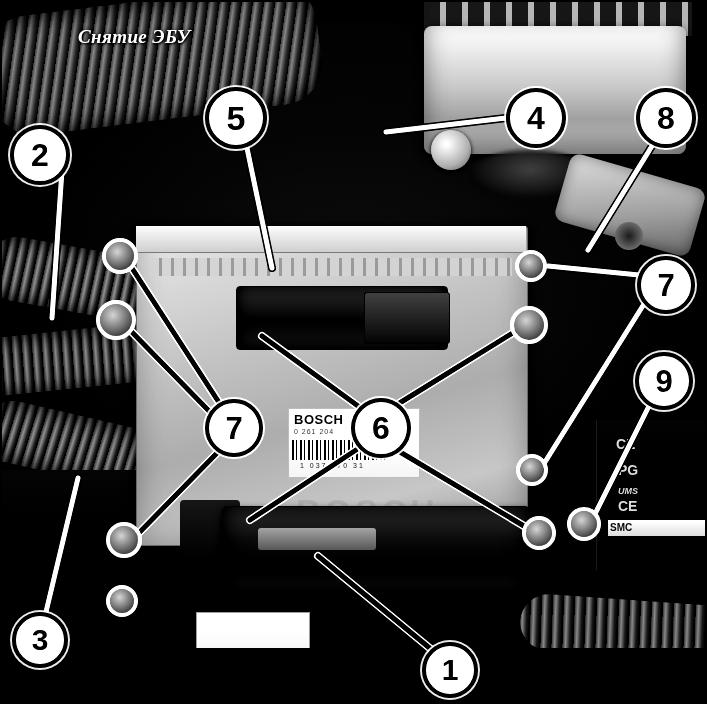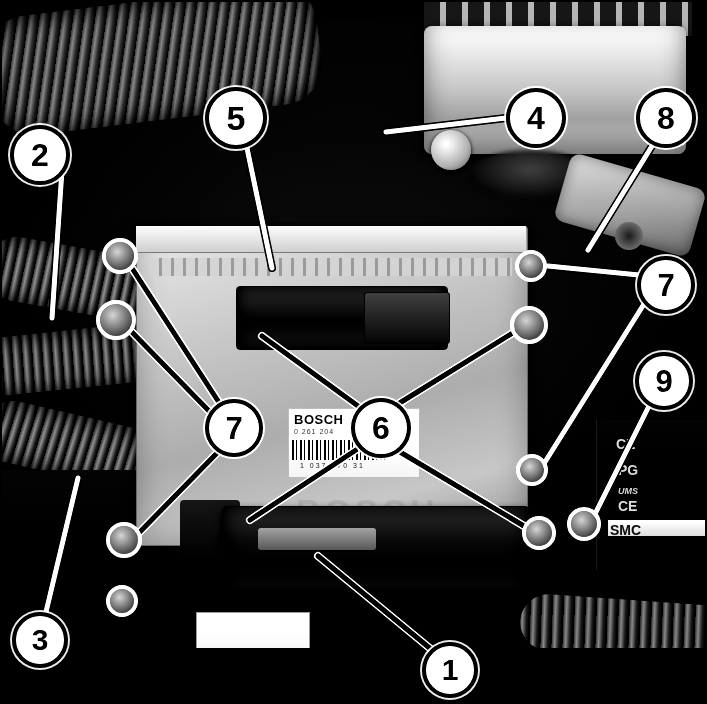--- a/index.html
+++ b/index.html
@@ -250,21 +250,21 @@
   <div id="harness-connector" class="layer"></div>
   <div id="harness-latch" class="layer"></div>
   <div id="ecu-white-plate" class="layer"></div>
 
   <div id="right-panel" class="layer"></div>
   <div class="pictogram" style="left:616px;top:436px;">CE</div>
   <div class="pictogram" style="left:618px;top:462px;">PG</div>
   <div class="pictogram" style="left:618px;top:486px;font-size:9px;font-style:italic;">UMS</div>
   <div class="pictogram" style="left:618px;top:498px;">CE</div>
   <div id="right-panel-band" class="layer"></div>
-  <div class="pictogram" style="left:610px;top:522px;font-size:14px;color:#1a1a1a;">SMC</div>
+  <div class="pictogram" style="left:610px;top:522px;font-size:10px;color:#1a1a1a;">SMC</div>
 
   <div id="bottom-hose" class="layer"></div>
   <div id="bottom-sill" class="layer"></div>
 
   <svg id="leaders" viewBox="0 0 707 704">
       <line x1="62" y1="170" x2="52" y2="318" stroke="#000000" stroke-width="8" stroke-linecap="round"></line>
       <line x1="62" y1="170" x2="52" y2="318" stroke="#ffffff" stroke-width="5" stroke-linecap="round"></line>
       <line x1="46" y1="612" x2="78" y2="478" stroke="#000000" stroke-width="8" stroke-linecap="round"></line>
       <line x1="46" y1="612" x2="78" y2="478" stroke="#ffffff" stroke-width="5" stroke-linecap="round"></line>
       <line x1="247" y1="148" x2="272" y2="268" stroke="#000000" stroke-width="8" stroke-linecap="round"></line>
@@ -344,15 +344,16 @@
         <span>7</span>
       </div>
       <div class="callout" style="left: 636px; top: 88px; width: 60px; height: 60px; font-size: 32px;">
         <span>8</span>
       </div>
       <div class="callout" style="left: 635px; top: 352px; width: 58px; height: 58px; font-size: 31px;">
         <span>9</span>
       </div>
     </div>
 
+  <div id="title">Снятие ЭБУ</div>
 
   <div id="frame"></div>
 </div>
 
 </body></html>

